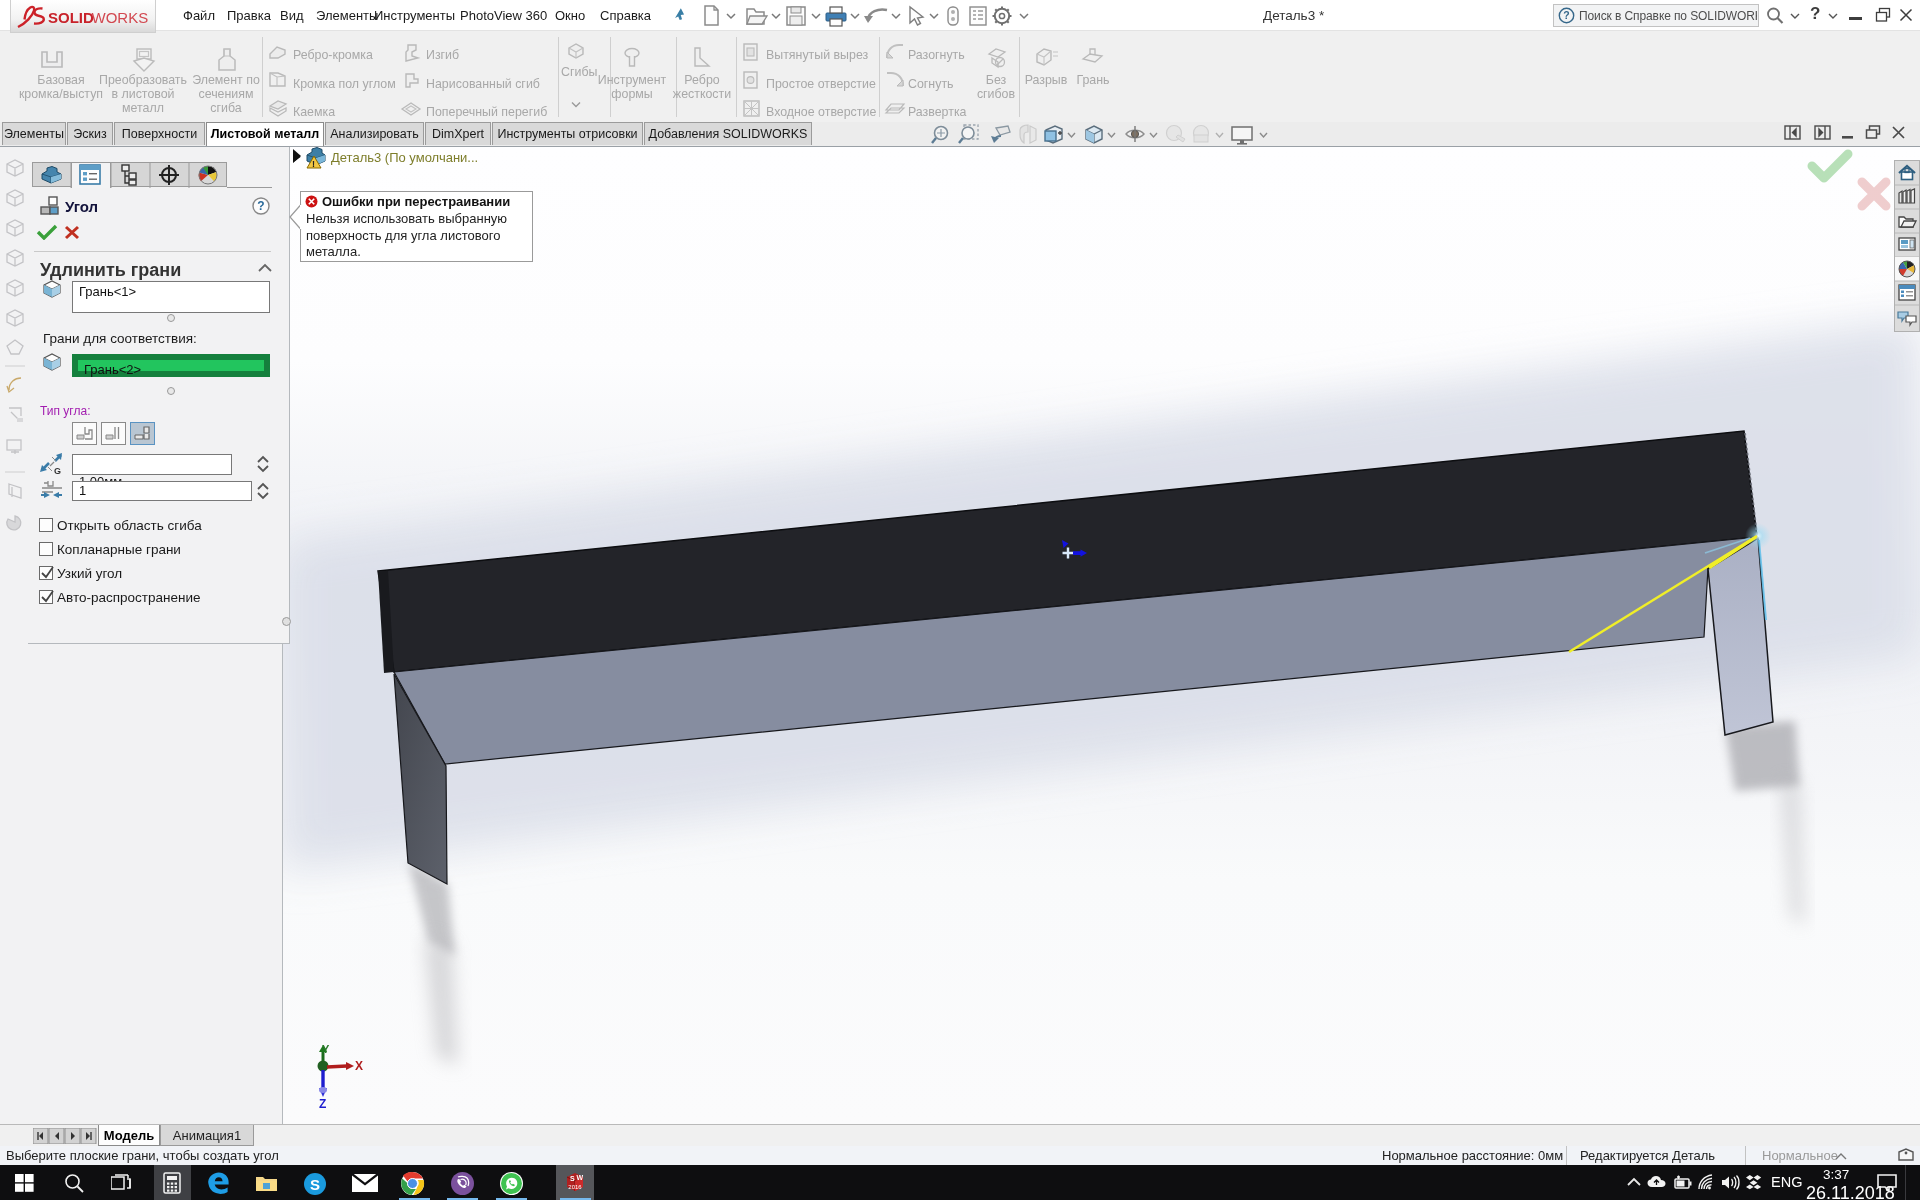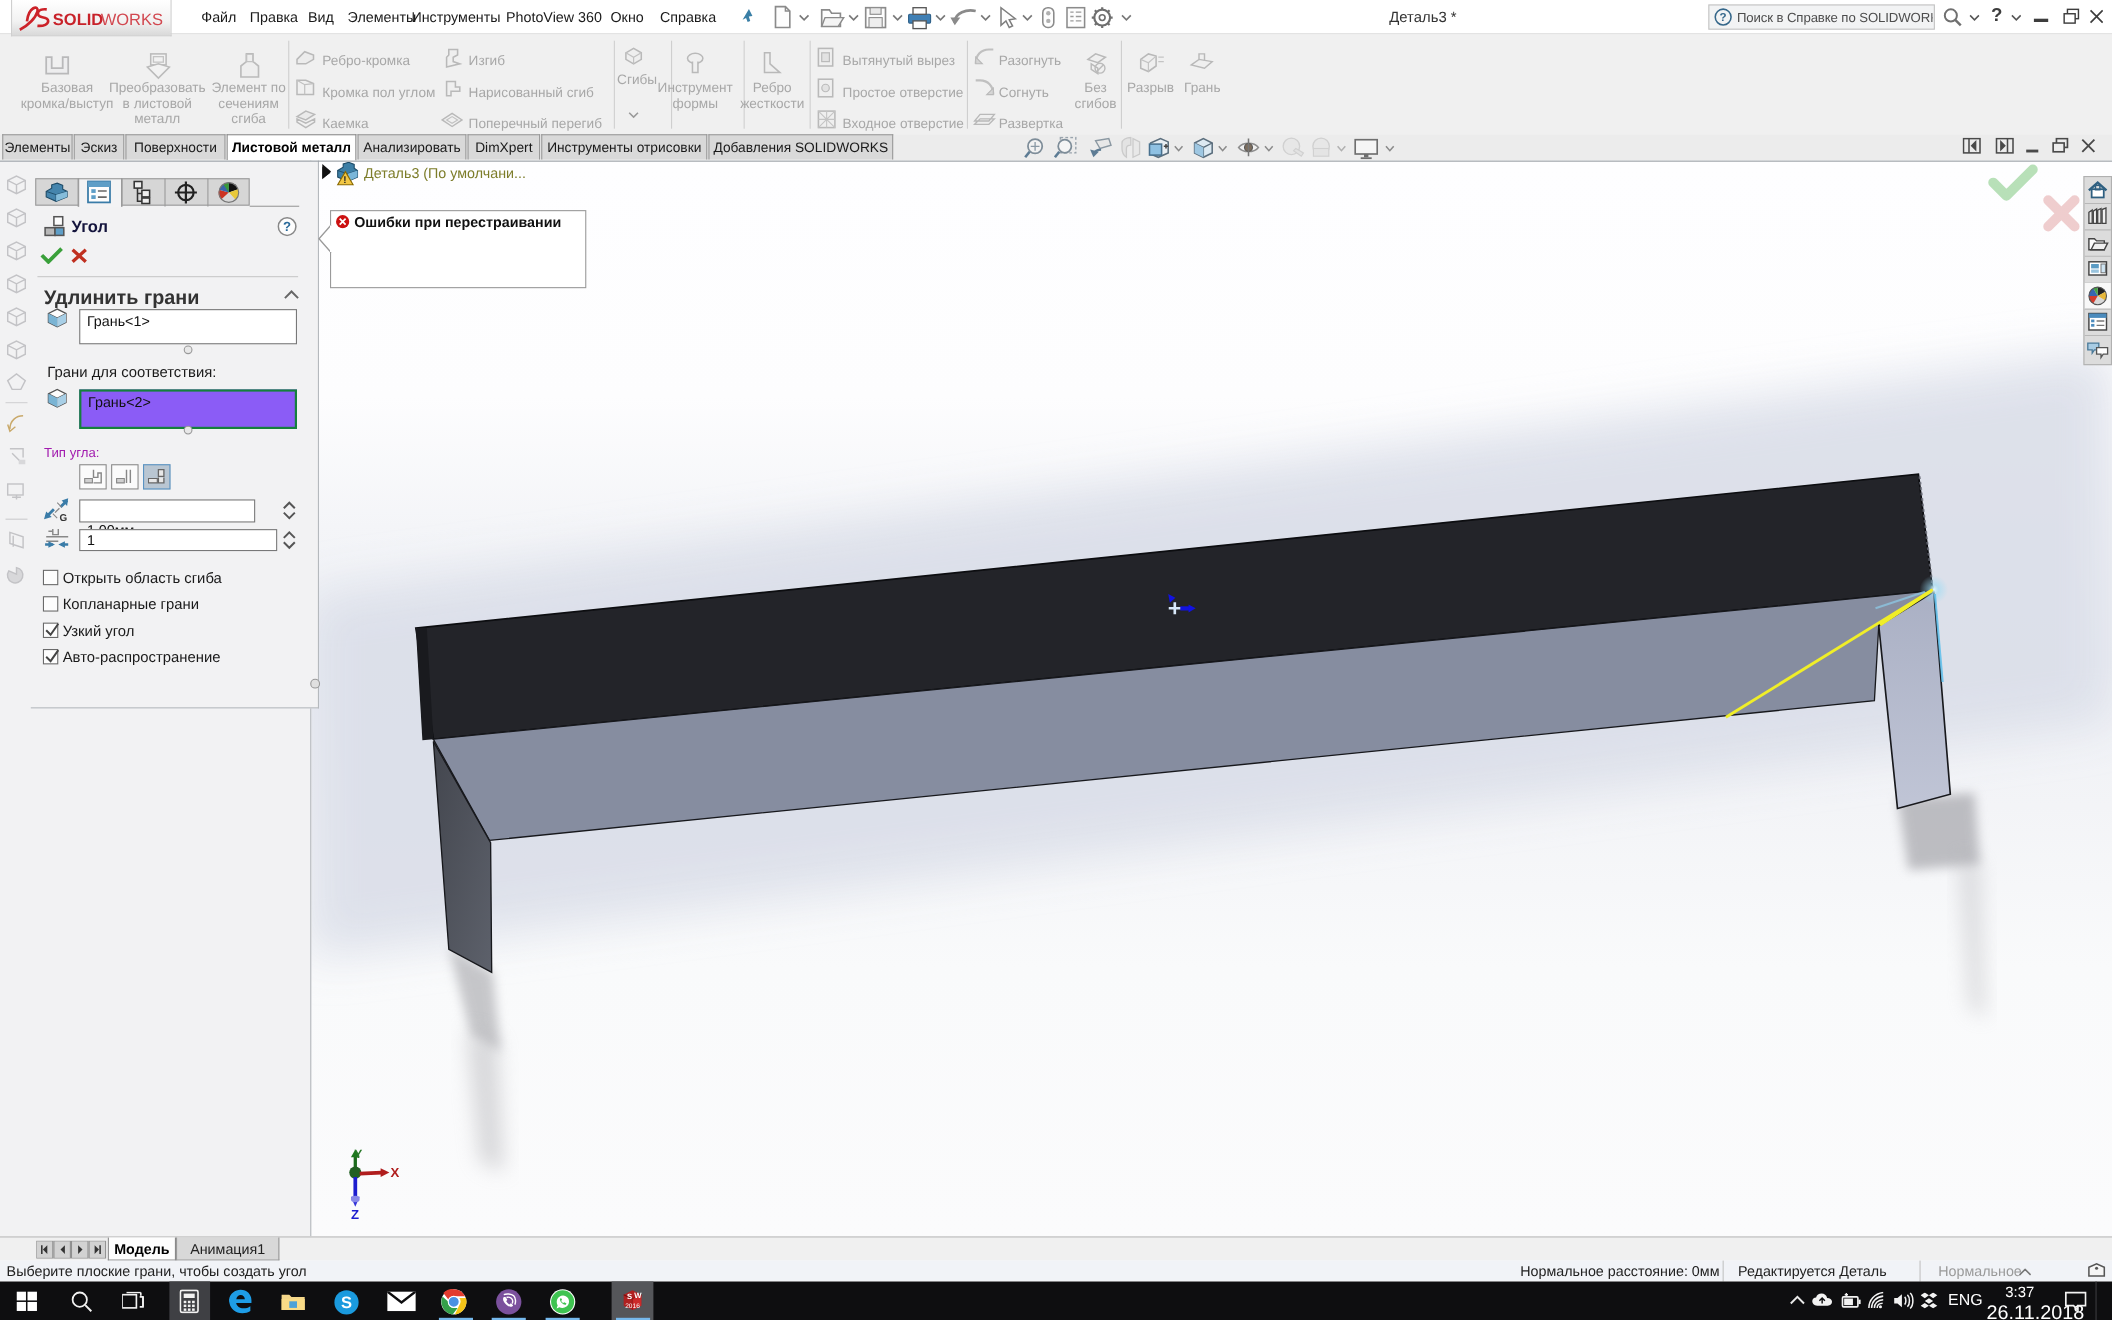--- a/index.html
+++ b/index.html
@@ -443,20 +443,21 @@
   <div class="abs" style="left:300px;top:45px;width:233px;height:71px;background:#fff;border:1px solid #9a9a9a;z-index:4"></div>
   <svg class="abs" style="left:289px;top:58px;z-index:5" width="13" height="26" viewBox="0 0 13 26">
       <path d="M12 0.5 L1 13 L12 25.5" fill="#fff" stroke="#9a9a9a" stroke-width="1.2"></path>
       <line x1="12" y1="1" x2="12" y2="25" stroke="#fff" stroke-width="2"></line>
     </svg>
   <svg class="abs" style="left:305px;top:49px;z-index:6" width="13" height="13" viewBox="0 0 13 13">
       <circle cx="6.5" cy="6.5" r="6" fill="#cc1111"></circle>
       <path d="M3.8 3.8 L9.2 9.2 M9.2 3.8 L3.8 9.2" stroke="#fff" stroke-width="1.6"></path>
     </svg>
   <div class="abs" style="left:322px;top:48px;font-size:13px;font-weight:bold;color:#111;z-index:6">Ошибки при перестраивании</div>
+  <div class="abs" style="left:306px;top:65px;font-size:13px;color:#222;line-height:16.5px;z-index:6">Нельзя использовать выбранную<br>поверхность для угла листового<br>металла.</div>
 
   <div class="abs" style="left:1894px;top:14px;width:26px;height:172px;background:#dcdcdc;border:1px solid #b0b0b0">
     <svg width="24" height="170" viewBox="0 0 24 170">
       <line x1="0" y1="24" x2="24" y2="24" stroke="#b8b8b8"></line>
         <line x1="0" y1="48" x2="24" y2="48" stroke="#b8b8b8"></line>
         <line x1="0" y1="72" x2="24" y2="72" stroke="#b8b8b8"></line>
         <line x1="0" y1="96" x2="24" y2="96" stroke="#b8b8b8"></line>
         <rect x="0" y="96" width="24" height="24" fill="#f8f8f8"></rect>
         <line x1="0" y1="120" x2="24" y2="120" stroke="#b8b8b8"></line>
         <line x1="0" y1="144" x2="24" y2="144" stroke="#b8b8b8"></line>
@@ -641,21 +642,21 @@
     </svg>
   <div class="field" style="left:72px;top:135px;width:198px;height:32px">Грань&lt;1&gt;</div>
   <div class="abs" style="left:167px;top:168px;width:8px;height:8px;border-radius:50%;background:#e8e8e8;border:1px solid #999"></div>
   <div class="abs" style="left:43px;top:185px;font-size:13.5px;color:#1a1a1a">Грани для соответствия:</div>
   <svg class="abs" style="left:42px;top:206px" width="20" height="20" viewBox="0 0 20 20">
       <path d="M2 6 L10 2 L18 6 L18 14 L10 18 L2 14 Z" fill="#fdfdfd" stroke="#555" stroke-width="1.2"></path>
       <path d="M2 6 L10 10 L18 6 M10 10 L10 18" fill="none" stroke="#555" stroke-width="1"></path>
       <path d="M2 6 L10 10 L10 18 L2 14 Z" fill="#7ab4d4"></path>
       <path d="M10 10 L18 6 L18 14 L10 18 Z" fill="#a8cfe6"></path>
     </svg>
-  <div class="field" style="left:72px;top:208px;width:198px;height:36px;background:#8b5cf6;border:2px solid #15803d">Грань&lt;2&gt;</div>
+  <div class="field" style="left:72px;top:208px;width:198px;height:23px;background:#22c55e;border:6px solid #15803d">Грань&lt;2&gt;</div>
   <div class="abs" style="left:167px;top:241px;width:8px;height:8px;border-radius:50%;background:#e8e8e8;border:1px solid #999"></div>
   <div class="abs" style="left:40px;top:258px;font-size:12px;color:#a21caf">Тип угла:</div>
 
   <div class="abs" style="left:72px;top:276px;width:25px;height:23px;background:#fbfbfb;border:1px solid #8a8a8a"></div>
   <div class="abs" style="left:101px;top:276px;width:25px;height:23px;background:#fbfbfb;border:1px solid #8a8a8a"></div>
   <div class="abs" style="left:130px;top:276px;width:25px;height:23px;background:#b9c6d2;border:1px solid #5a93c2"></div>
   <svg class="abs" style="left:76px;top:280px" width="17" height="15" viewBox="0 0 17 15">
       <path d="M1 13 L8 13 L8 9 L1 9 Z" fill="#d0d0d0" stroke="#888" stroke-width="1"></path>
       <path d="M9 1 L9 8 L13 8 L13 4 L16 4 L16 13 L9 13" fill="none" stroke="#888" stroke-width="1.3"></path>
     </svg>

